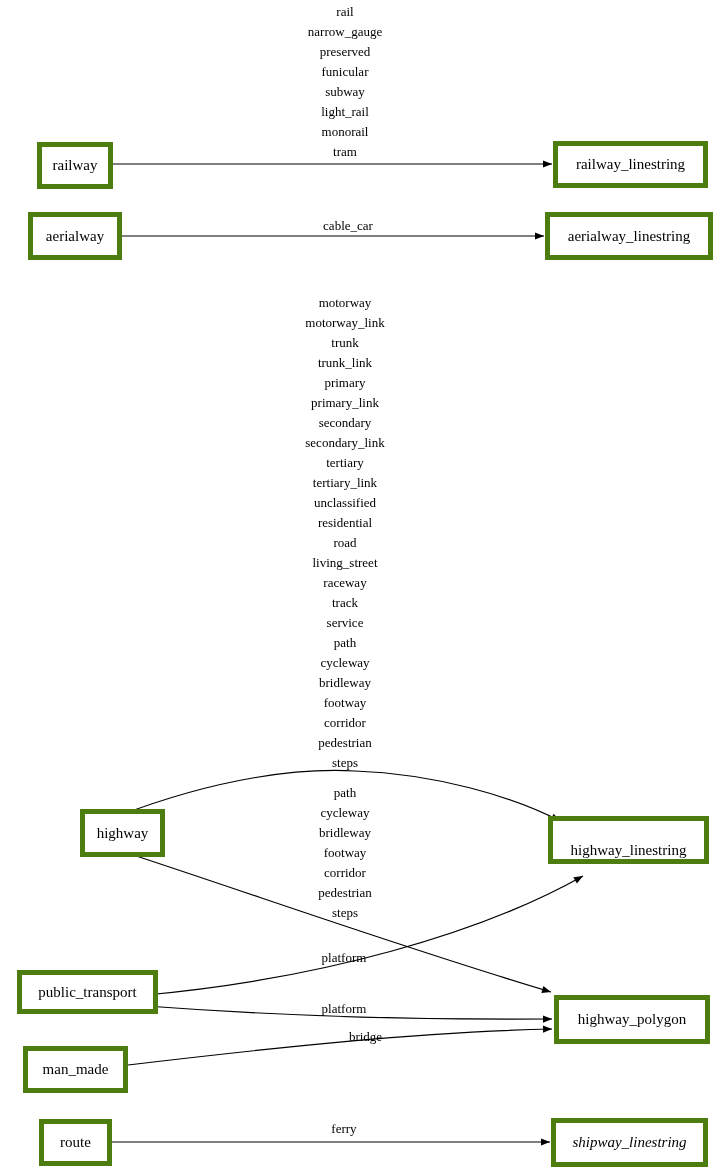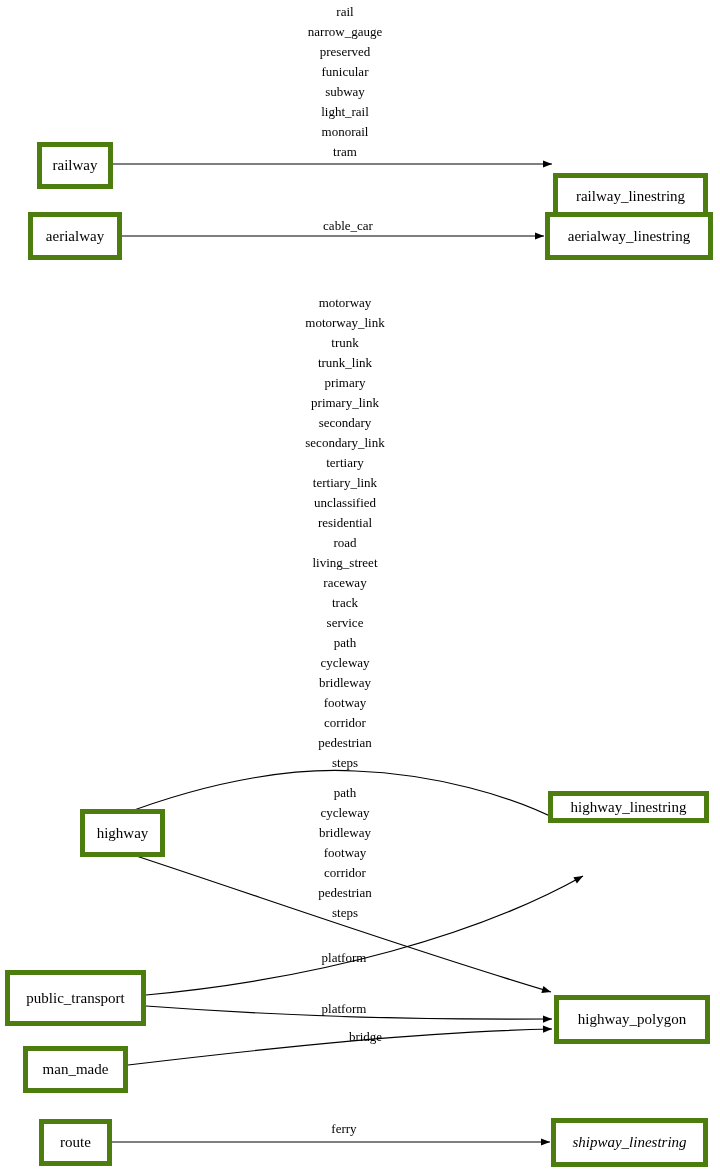--- a/index.html
+++ b/index.html
@@ -65,39 +65,39 @@
     <path class="edge" d="M118,850 C250,893 400,947 551,992" marker-end="url(#arrow)"></path>
     <path class="edge" d="M146,995 C320,979 480,934 583,876" marker-end="url(#arrow)"></path>
     <path class="edge" d="M146,1006 C280,1016 420,1020 552,1019" marker-end="url(#arrow)"></path>
     <path class="edge" d="M128,1065 C280,1047 420,1032 552,1029" marker-end="url(#arrow)"></path>
     <path class="edge" d="M112,1142 H550" marker-end="url(#arrow)"></path>
   </svg>
 
   <div class="node" style="left:37px; top:142px; width:76px; height:47px;">
     <span>railway</span>
   </div>
-  <div class="node" style="left:553px; top:141px; width:155px; height:47px;margin-top:32px;">
+  <div class="node" style="left:553px; top:141px; width:155px; height:47px;">
     <span>railway_linestring</span>
   </div>
 
   <div class="node" style="left:28px; top:212px; width:94px; height:48px;">
     <span>aerialway</span>
   </div>
   <div class="node" style="left:545px; top:212px; width:168px; height:48px;">
     <span>aerialway_linestring</span>
   </div>
 
   <div class="node" style="left:33px; top:809px; width:85px; height:48px;margin-left:47px;">
     <span>highway</span>
   </div>
-  <div class="node" style="left:548px; top:791px; width:161px; height:32px;">
+  <div class="node" style="left:548px; top:816px; width:161px; height:48px;align-items:flex-end;">
     <span>highway_linestring</span>
   </div>
 
-  <div class="node" style="left:5px; top:970px; width:141px; height:56px;">
+  <div class="node" style="left:17px; top:970px; width:141px; height:44px;">
     <span>public_transport</span>
   </div>
   <div class="node" style="left:554px; top:995px; width:156px; height:49px;">
     <span>highway_polygon</span>
   </div>
 
   <div class="node" style="left:23px; top:1046px; width:105px; height:47px;">
     <span>man_made</span>
   </div>
 

